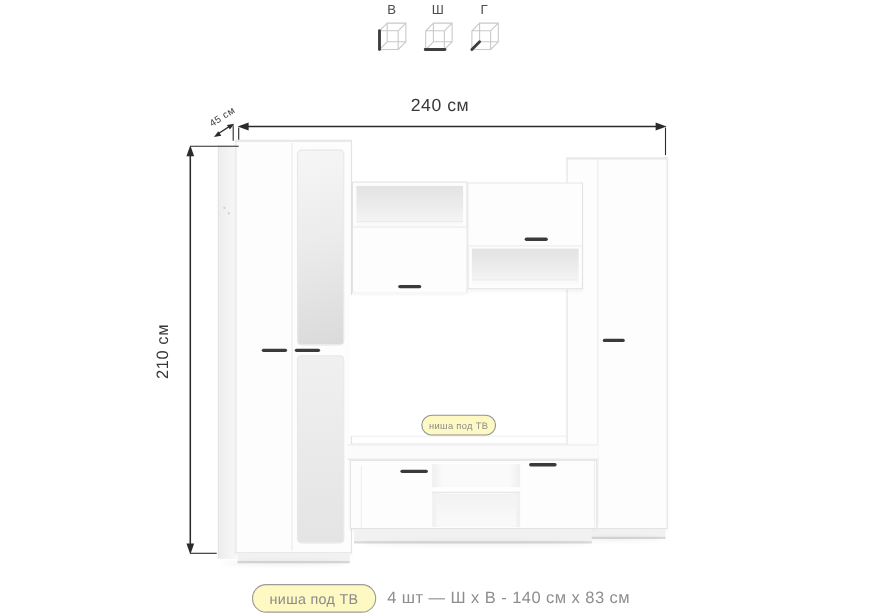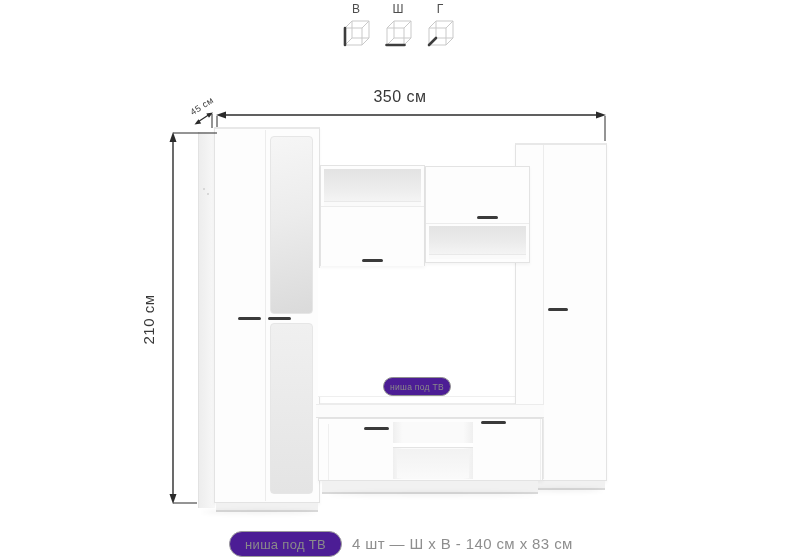--- a/index.html
+++ b/index.html
@@ -17,21 +17,21 @@
   .niche-int{position:absolute;background:linear-gradient(180deg,#e3e3e3 0%,#ececec 60%,#f4f4f4 100%);}
   .lip{position:absolute;background:#fafafa;border-top:1px solid #e9e9e9;box-sizing:border-box;}
   .mirror{position:absolute;border:1px solid #e6e6e6;border-radius:4px;box-sizing:border-box;}
   .plinth{position:absolute;background:#f1f1f1;border-bottom:2px solid #d9d9d9;box-sizing:border-box;}
   .shadow{position:absolute;background:rgba(0,0,0,.06);filter:blur(2px);border-radius:50%;}
   .seam{position:absolute;background:#ececec;}
   .dot{position:absolute;width:2px;height:2px;background:#cfcfcf;border-radius:50%;}
   
   .dim-text{position:absolute;color:#383838;letter-spacing:.5px;text-align:center;z-index:6;}
   
-  .pill{position:absolute;background:#4c1d95;border-radius:13px;color:#8a8a8a;
+  .pill{position:absolute;background:#fef9c3;border-radius:13px;color:#8a8a8a;
         display:flex;align-items:center;justify-content:center;z-index:6;letter-spacing:.3px;}
   .spec-text{position:absolute;color:#8e8e8e;font-size:15px;letter-spacing:.4px;z-index:6;}
   .dim-svg{position:absolute;left:0;top:0;z-index:5;}
 </style>
 </head>
 <body>
 
 <div class="canvas">
 
   <div class="abs" style="left:343px;top:2px;width:110px;height:50px;">
@@ -120,21 +120,21 @@
     <polygon points="213,112.5 206.3,113.6 209,117.7" fill="#2b2b2b"></polygon>
     <line x1="212" y1="114" x2="212" y2="128" stroke="#2b2b2b" stroke-width="1"></line>
 
     <line x1="173" y1="136" x2="173" y2="500" stroke="#2b2b2b" stroke-width="1.4"></line>
     <polygon points="173,132 169.5,142 176.5,142" fill="#2b2b2b"></polygon>
     <polygon points="173,504 169.5,494 176.5,494" fill="#2b2b2b"></polygon>
     <line x1="173" y1="133" x2="217" y2="133" stroke="#2b2b2b" stroke-width="1"></line>
     <line x1="173" y1="503" x2="197" y2="503" stroke="#2b2b2b" stroke-width="1"></line>
   </svg>
 
-  <div class="dim-text" style="left:350px;top:88px;width:100px;font-size:16px;">350 см</div>
+  <div class="dim-text" style="left:350px;top:88px;width:100px;font-size:16px;">240 см</div>
   <div class="dim-text" style="left:182px;top:101px;width:40px;font-size:9px;transform:rotate(-33deg);">45 см</div>
   <div class="dim-text" style="left:108px;top:311px;width:80px;font-size:15px;transform:rotate(-90deg);">210 см</div>
 
   <div class="pill" style="left:383px;top:377px;width:66px;height:17px;border:1.3px solid #909090;font-size:8.5px;">ниша под ТВ</div>
 
   <div class="pill" style="left:229px;top:531px;width:111px;height:24px;border:1.5px solid #9c9c9c;font-size:13px;">ниша под ТВ</div>
   <div class="spec-text" style="left:352px;top:535px;">4 шт — Ш х В - 140 см х 83 см</div>
 
 </div>
 

